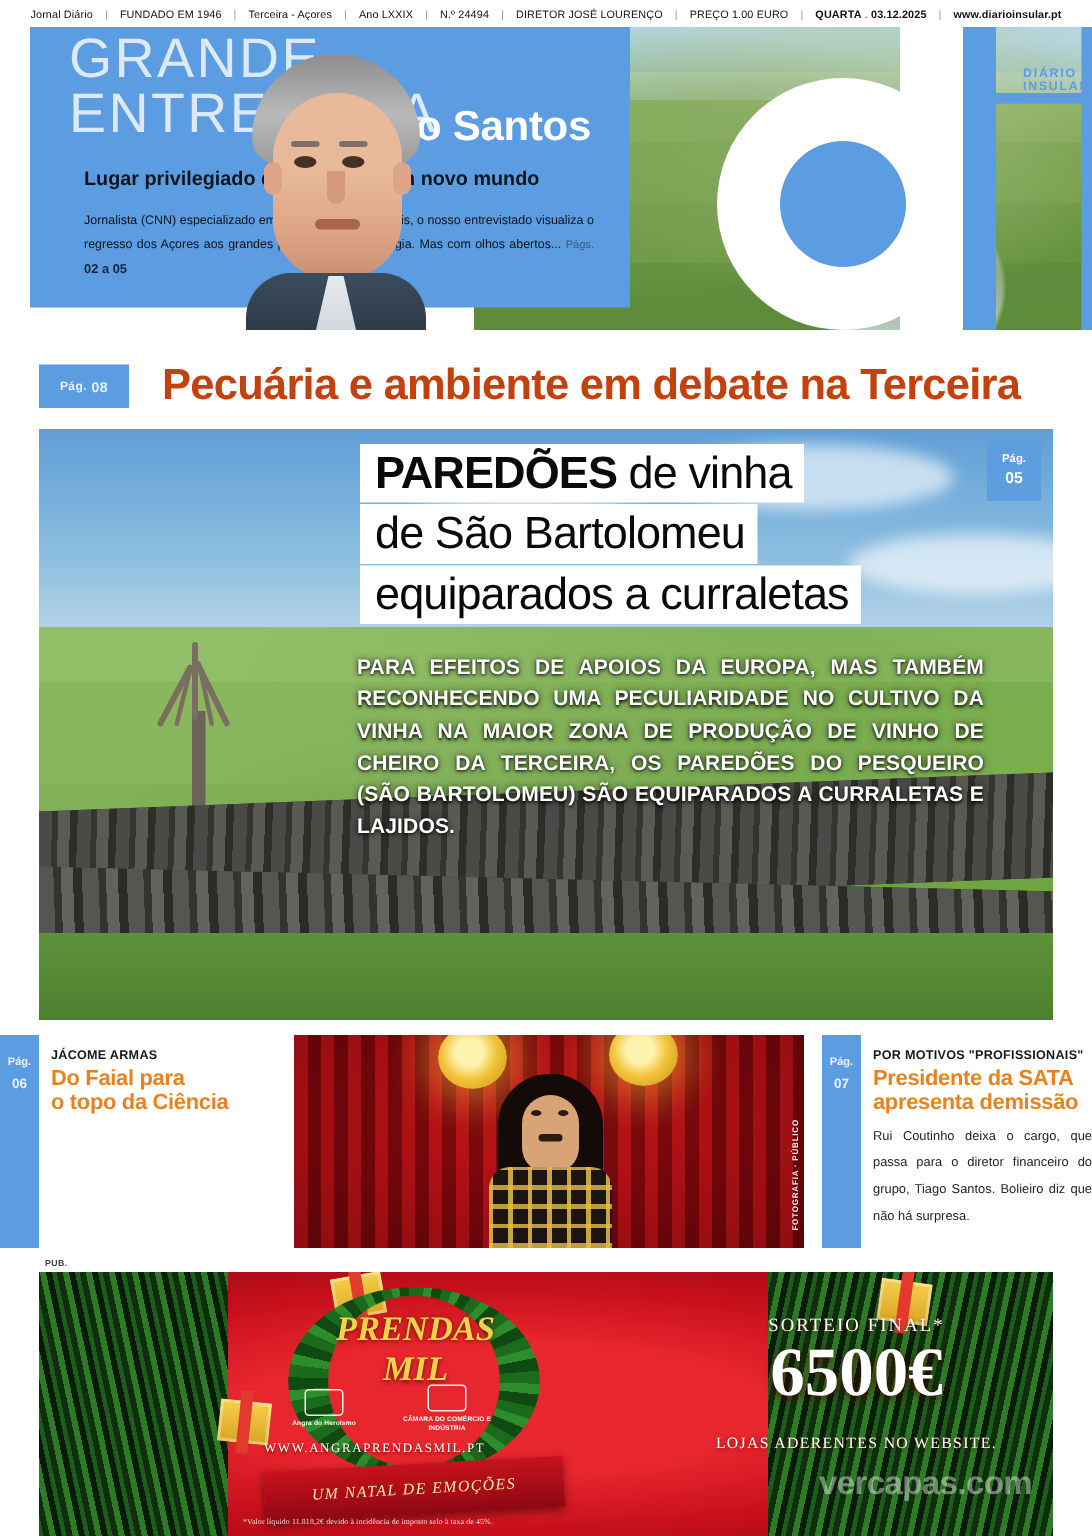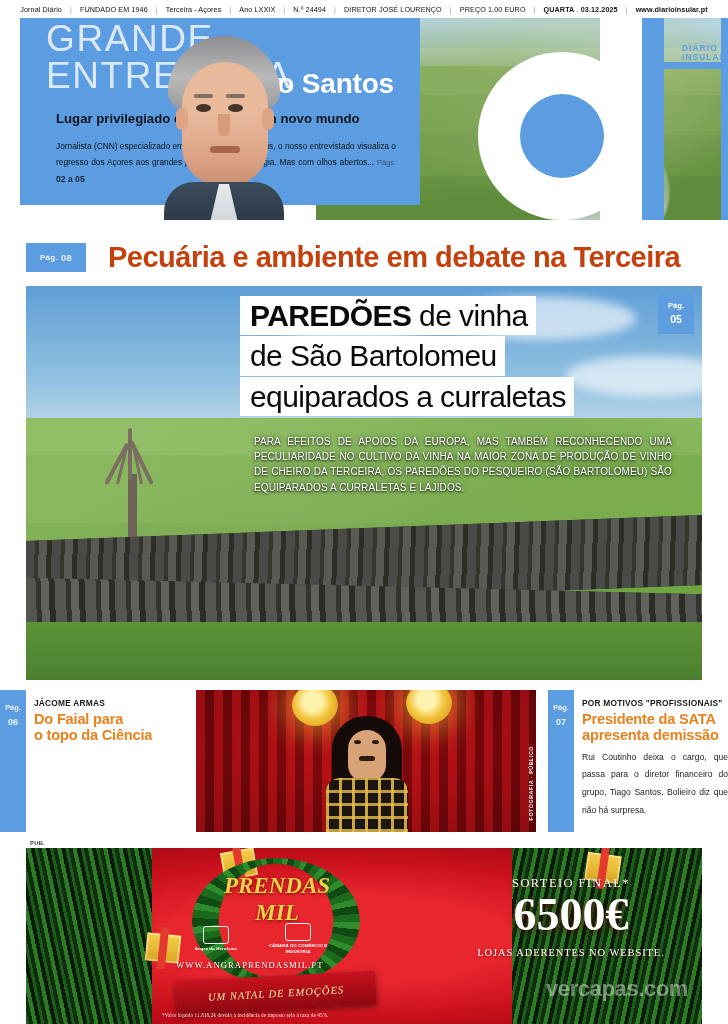--- a/index.html
+++ b/index.html
@@ -193,22 +193,22 @@
   }
 
   .mh-wrap{ position:absolute; left:214px; top:10px; width:440px; z-index:4; }
   .mh-line{
     display:inline-block; background:#ffffff; color:#0a0a0a;
     font-size:30px; font-weight:700; line-height:1.18; letter-spacing:-.6px;
     padding:2px 8px 2px 10px; margin-bottom:1px;
   }
   .mh-line .light{ font-weight:400; }
   .mh-sum{
-    position:absolute; left:228px; top:148px; width:418px; z-index:4;
-    color:#ffffff; font-size:10px; font-weight:400; line-height:1.52;
+    position:absolute; left:212px; top:148px; width:418px; z-index:4;
+    color:#ffffff; font-size:14px; font-weight:700; line-height:1.52;
     letter-spacing:.1px; text-align:justify;
     text-shadow: 0 1px 2px rgba(0,0,0,.85), 0 0 5px rgba(0,0,0,.6);
   }
   .mp-pag{
     position:absolute; right:8px; top:8px; width:36px; height:40px;
     background: rgba(92,156,224,.92); color:#fff; z-index:5;
     display:flex; flex-direction:column; align-items:center; justify-content:center;
     font-size:7.6px; font-weight:700; line-height:1.5;
   }
   .mp-pag .n{ font-size:10.5px; }
@@ -312,21 +312,21 @@
   .ad-right{ position:absolute; left:430px; top:28px; width:230px; text-align:center; color:#fff; }
   .ad-sorteio{
     font-family:"Liberation Serif", serif; font-size:12.5px; letter-spacing:1.4px;
     text-shadow:0 1px 3px rgba(80,0,0,.8);
   }
   .ad-value{
     font-family:"Liberation Serif", serif; font-size:46px; font-weight:700; line-height:.98;
     margin-top:1px; text-shadow:0 2px 6px rgba(80,0,0,.85);
   }
   .ad-lojas{
-    font-family:"Liberation Serif", serif; font-size:10.5px; letter-spacing:.9px; margin-top:10px;
+    font-family:"Liberation Serif", serif; font-size:10.5px; letter-spacing:.9px; margin-top:20px;
     text-shadow:0 1px 3px rgba(80,0,0,.8);
   }
   .ad-gift{
     position:absolute; width:34px; height:28px;
     background: linear-gradient(#f6cf4c, #d9a521);
     box-shadow: inset 0 0 0 2px rgba(255,255,255,.35);
   }
   .ad-gift::after{
     content:""; position:absolute; left:13px; top:-7px; width:8px; height:42px; background:#e23a2e;
   }

